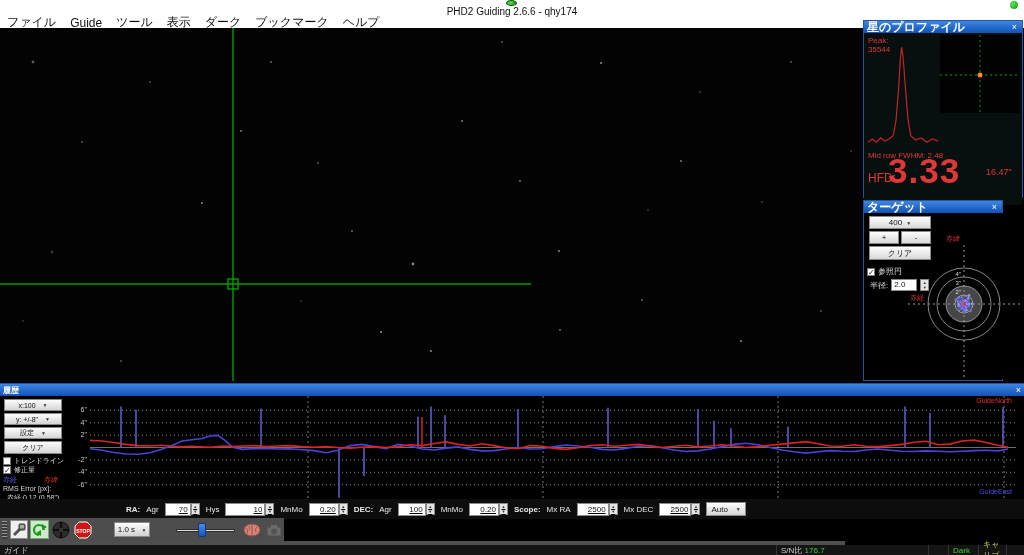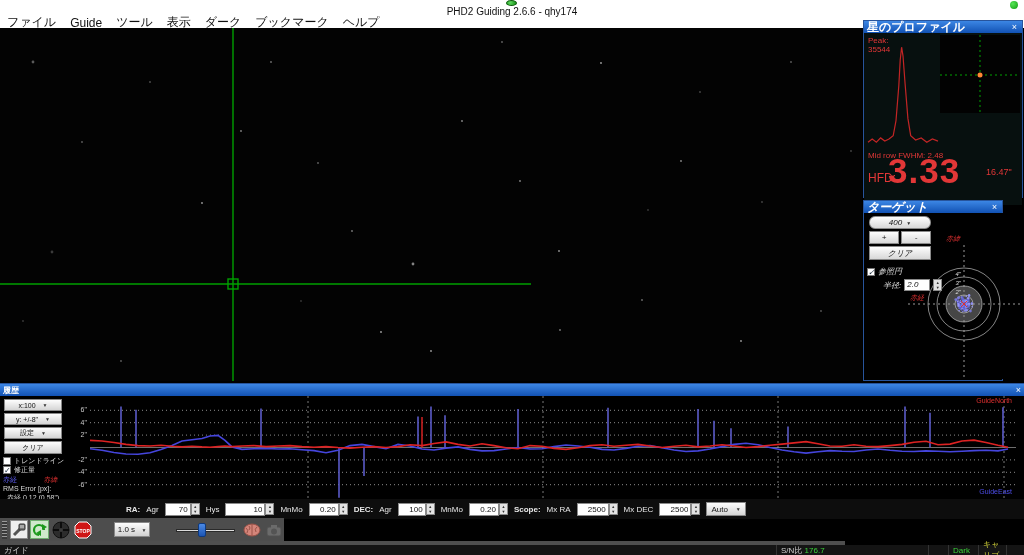--- a/index.html
+++ b/index.html
@@ -51,21 +51,21 @@
   .gtxt{position:absolute;left:3px;font-size:7px;color:#d8d8d8;white-space:nowrap;}
   .g-yaxis{position:absolute;left:66px;top:12px;width:24px;height:102px;}
   .g-yaxis div{position:absolute;right:3px;font-size:7px;color:#c8c8c8;}
   .g-plot{position:absolute;left:90px;top:12px;width:926px;height:103px;background:#000;}
   .g-legN{position:absolute;right:12px;top:13px;font-size:7px;color:#e03030;}
   .g-legE{position:absolute;right:12px;top:104px;font-size:7px;color:#4d4de8;}
   .g-params{position:absolute;left:0;top:115px;width:1024px;height:20px;background:#0d0d0d;display:flex;align-items:center;gap:6px;padding-left:126px;}
   .g-params .lb{font-size:8px;color:#e8e8e8;}
   .g-params .bold{font-weight:bold;}
   .g-params .tinput{height:13px;text-align:right;}
-  .ig{display:flex;align-items:center;}
+  .ig{display:flex;align-items:center;text-decoration:underline;}
   .gsel{height:14px;background:linear-gradient(#fdfdfd,#d5d5d5);border:1px solid #888;font-size:8px;color:#111;display:flex;align-items:center;padding:0 4px;gap:4px;}
 
   
   .toolbar{position:absolute;left:0;top:518px;width:284px;height:23px;background:#4d4d4d;display:flex;align-items:center;}
   .grip{width:6px;height:18px;margin:0 2px;background:repeating-linear-gradient(#9a9a9a 0 1px,#3a3a3a 1px 3px);}
   .tb-btn{width:24px;height:19px;margin:0 1px;display:flex;align-items:center;justify-content:center;border:1px solid transparent;}
   .tb-raised{background:#efefef;border:1px solid #8a8a8a;}
   .tb-active{background:#cfe9cb;border:1px solid #6fae6f;}
   .tb-drop{width:46px;height:15px;background:linear-gradient(#fdfdfd,#d0d0d0);border:1px solid #888;font-size:8px;color:#111;display:flex;align-items:center;justify-content:space-between;padding:0 3px;margin:0 20px;}
   .tb-slider{position:relative;width:78px;height:16px;margin:0 6px;}
@@ -157,21 +157,21 @@
           <circle cx="40" cy="40" r="2.5" fill="#ff8833"></circle>
         </svg>
       </div>
       <div class="p-fwhm red">Mid row FWHM: 2.48</div>
       <div class="p-hfdl red">HFD:</div>
       <div class="p-hfdv red">3.33</div>
       <div class="p-hfds red">16.47"</div>
     </div>
   </div>
 
-  <div class="pane" style="left:863px;top:200px;width:140px;height:181px;font-style:italic;">
+  <div class="pane" style="left:863px;top:200px;width:140px;height:181px;">
     <div class="pane-title">
       <span class="t">ターゲット</span>
       <span class="x">×</span>
     </div>
     <div class="tgt-body">
       <svg id="tgtsvg" width="158" height="166" style="position:absolute;left:0;top:0;">
           <line x1="100" y1="32" x2="100" y2="166" stroke="#9a9a9a" stroke-dasharray="2,3"></line>
           <line x1="44" y1="91" x2="158" y2="91" stroke="#9a9a9a" stroke-dasharray="2,3"></line>
           <circle cx="100" cy="91" r="18" fill="rgba(140,140,140,0.5)"></circle>
           <circle cx="100" cy="91" r="9" fill="none" stroke="#bdbdbd" stroke-width="0.7"></circle>
@@ -348,32 +348,32 @@
           <circle cx="97.8" cy="84.4" r="1.3" fill="#7a7ae0" opacity="0.9"></circle>
           <circle cx="101.9" cy="88.2" r="0.8" fill="#9a9aff" opacity="0.9"></circle>
           <circle cx="100.9" cy="91.5" r="1.3" fill="#5c5cd0" opacity="0.9"></circle>
           <circle cx="98.6" cy="92.1" r="0.8" fill="#7a7ae0" opacity="0.9"></circle>
           <circle cx="96.4" cy="89.5" r="0.8" fill="#9a9aff" opacity="0.9"></circle>
           <circle cx="98.8" cy="84.2" r="0.8" fill="#5c5cd0" opacity="0.9"></circle>
           <circle cx="104.7" cy="92.2" r="0.8" fill="#7a7ae0" opacity="0.9"></circle>
           <circle cx="102.0" cy="93.9" r="0.8" fill="#9a9aff" opacity="0.9"></circle>
           <path d="M97,88 L103,94 M97,94 L103,88" stroke="#e03030" stroke-width="1"></path>
         </svg>
-      <div class="tbtn" style="left:5px;top:3px;width:62px;height:13px;border-radius:6px;">
+      <div class="tbtn" style="left:5px;top:3px;width:62px;height:13px;">
         <span>400</span>
           <span class="darrow">▼</span>
       </div>
       <div class="tbtn" style="left:5px;top:18px;width:30px;height:13px;">+</div>
       <div class="tbtn" style="left:37px;top:18px;width:30px;height:13px;">-</div>
       <div class="tbtn" style="left:5px;top:33px;width:62px;height:14px;">クリア</div>
       <div class="tgt-check" style="left:3px;top:53px;">
         <span class="cbox">✓</span>
         <span>参照円</span>
       </div>
-      <div class="tgt-radius" style="left:19px;top:66px;">
+      <div class="tgt-radius" style="left:6px;top:66px;">
         <span>半径:</span>
         <span class="tinput" style="width:26px;">2.0</span>
         <span class="spin">
             <span>▲</span>
             <span>▼</span>
           </span>
       </div>
     </div>
   </div>
 

